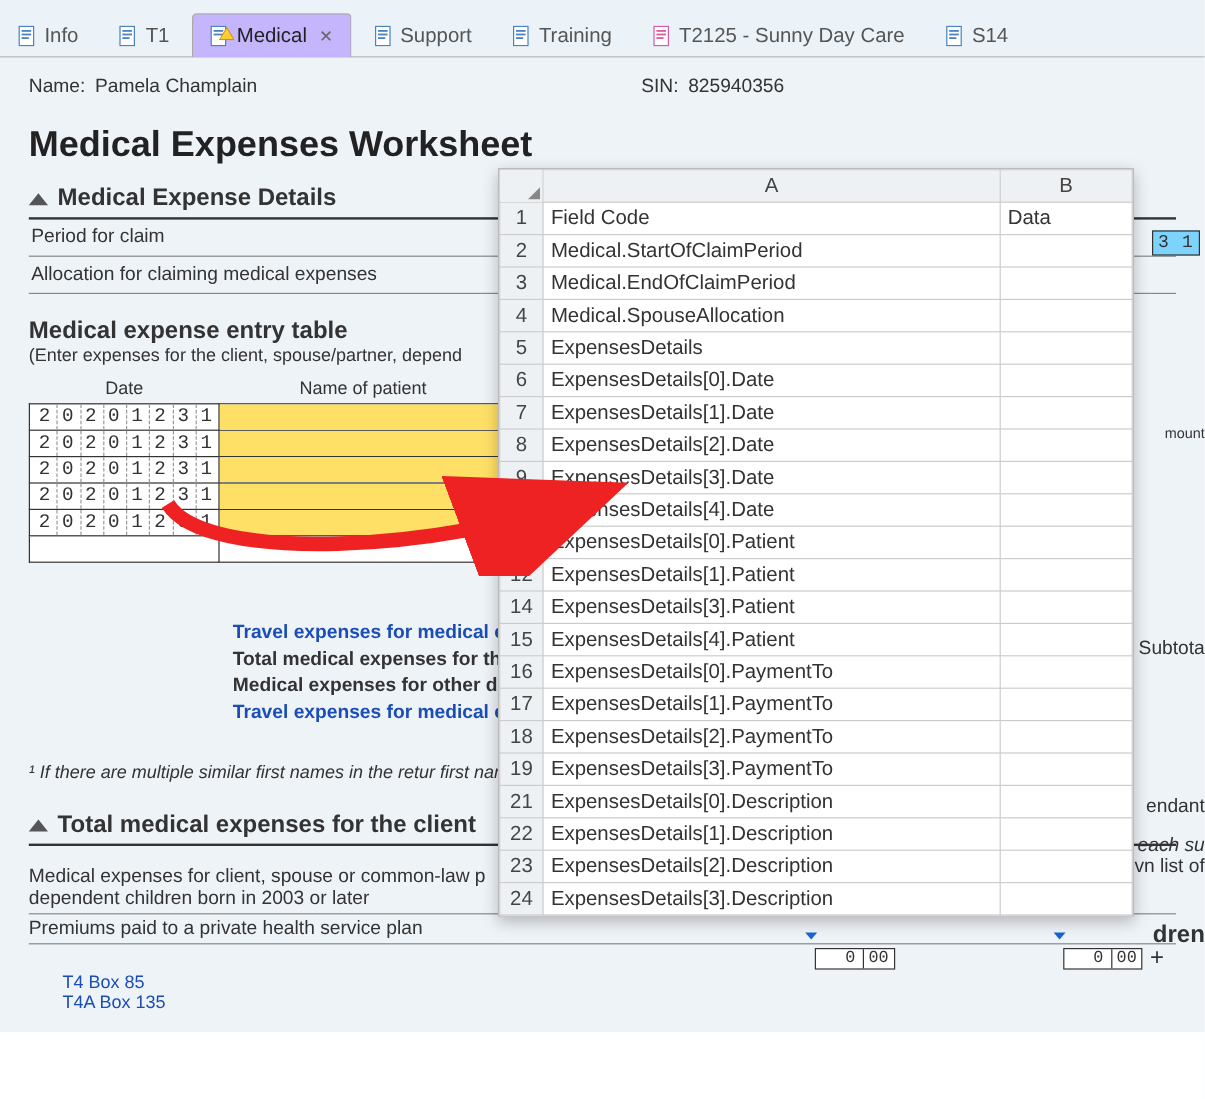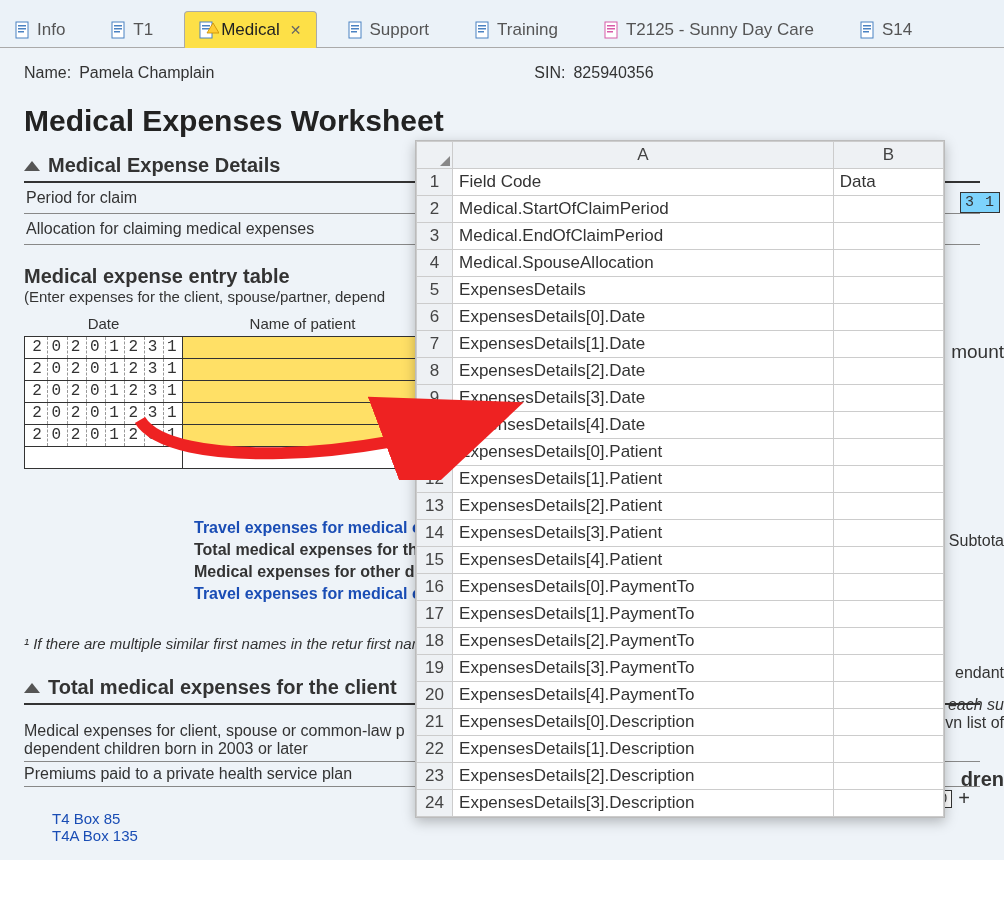--- a/index.html
+++ b/index.html
@@ -13,38 +13,38 @@
     font-size: 16px;
     color: #333;
   }
   
   .tabbar {
     display: flex;
     align-items: flex-end;
     height: 48px;
     border-bottom: 1px solid #aaa;
     padding-left: 0;
-    gap: 16px;
+    gap: 4px;
     background: #ebf2f8;
   }
   .tab {
     display: flex;
     align-items: center;
     padding: 8px 14px;
     font-size: 17px;
     color: #555;
     border: 1px solid transparent;
     border-bottom: none;
     gap: 6px;
     cursor: pointer;
     position: relative;
     top: 1px;
   }
   .tab.active {
-    background: #fde047;
+    background: #c4b5fd;
     border-color: #aaa;
     border-radius: 4px 4px 0 0;
     color: #222;
   }
   .tab .close {
     font-size: 14px;
     color: #666;
     margin-left: 4px;
   }
   .doc-icon {
@@ -287,22 +287,22 @@
     border: 1px solid #333;
     font-family: 'Courier New', monospace;
     padding: 1px 4px;
     background: #7dd3fc;
     font-size: 15px;
     letter-spacing: 1px;
   }
   .amount-label {
     position: absolute;
     right: 0;
-    top: 341px;
-    font-size: 19px;
+    top: 354px;
+    font-size: 12px;
   }
 </style>
 </head>
 <body>
 
 <div class="tabbar">
   <div class="tab">
     <span class="doc-icon">
       <svg width="16" height="18" viewBox="0 0 16 18">
           <rect x="1" y="1" width="12" height="16" fill="#fff" stroke="#4a82c2"></rect>
@@ -618,25 +618,20 @@
           <td class="rowhead">11</td>
           <td class="colA">ExpensesDetails[0].Patient</td>
           <td class="colB"></td>
         </tr>
         <tr>
           <td class="rowhead">12</td>
           <td class="colA">ExpensesDetails[1].Patient</td>
           <td class="colB"></td>
         </tr>
         <tr>
-          <td class="rowhead">13</td>
-          <td class="colA">ExpensesDetails[2].Patient</td>
-          <td class="colB"></td>
-        </tr>
-        <tr>
           <td class="rowhead">14</td>
           <td class="colA">ExpensesDetails[3].Patient</td>
           <td class="colB"></td>
         </tr>
         <tr>
           <td class="rowhead">15</td>
           <td class="colA">ExpensesDetails[4].Patient</td>
           <td class="colB"></td>
         </tr>
         <tr>
@@ -650,25 +645,20 @@
           <td class="colB"></td>
         </tr>
         <tr>
           <td class="rowhead">18</td>
           <td class="colA">ExpensesDetails[2].PaymentTo</td>
           <td class="colB"></td>
         </tr>
         <tr>
           <td class="rowhead">19</td>
           <td class="colA">ExpensesDetails[3].PaymentTo</td>
-          <td class="colB"></td>
-        </tr>
-        <tr>
-          <td class="rowhead">20</td>
-          <td class="colA">ExpensesDetails[4].PaymentTo</td>
           <td class="colB"></td>
         </tr>
         <tr>
           <td class="rowhead">21</td>
           <td class="colA">ExpensesDetails[0].Description</td>
           <td class="colB"></td>
         </tr>
         <tr>
           <td class="rowhead">22</td>
           <td class="colA">ExpensesDetails[1].Description</td>

